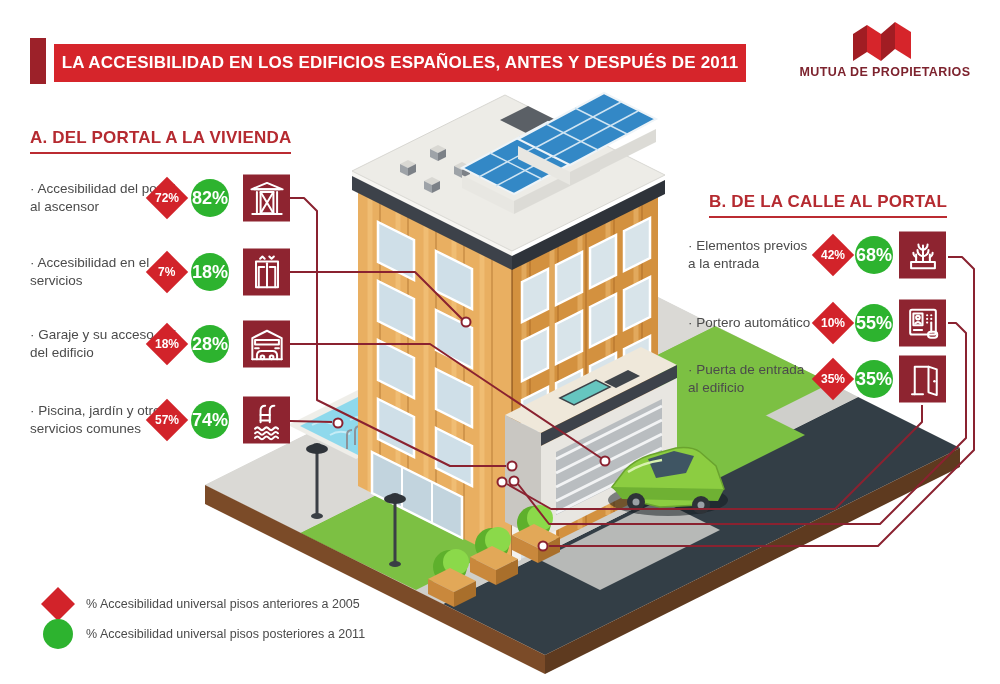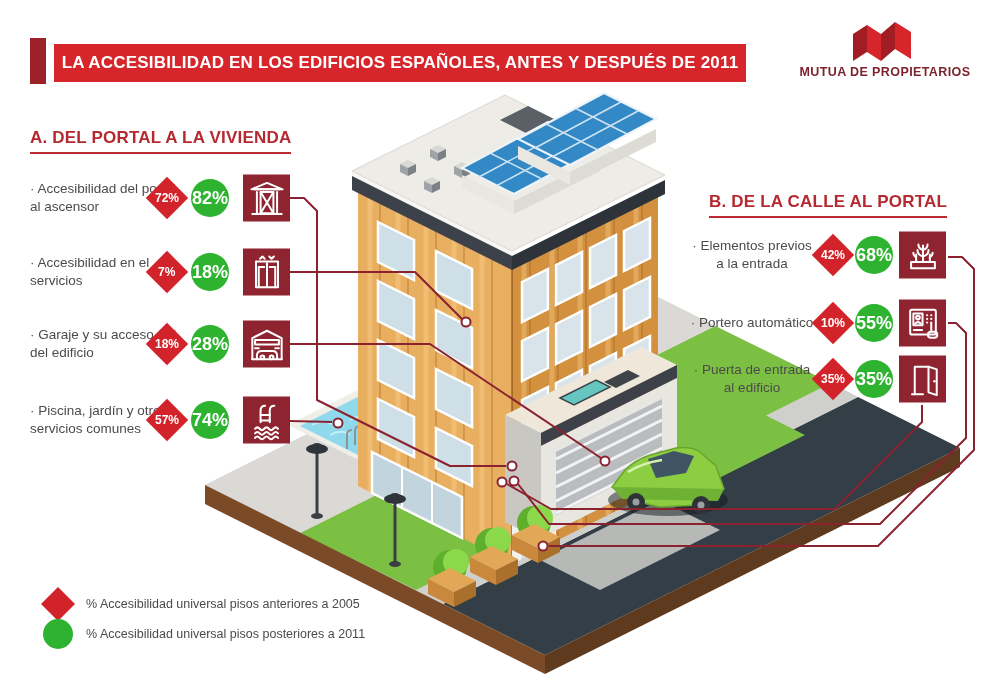--- a/index.html
+++ b/index.html
@@ -10,21 +10,21 @@
           font-weight:bold;font-size:17px;letter-spacing:.2px;text-align:center;line-height:38px;white-space:nowrap;}
   .logo{position:absolute;left:790px;top:20px;width:190px;text-align:center;}
   .logo svg{display:block;margin:0 auto;}
   .logo-text{margin-top:3px;font-size:12.5px;font-weight:bold;color:#7d232e;letter-spacing:.4px;white-space:nowrap;}
   
   .sec-heading{position:absolute;font-size:17px;font-weight:800;color:#b52a30;letter-spacing:.2px;
                border-bottom:2.5px solid #bb2b31;padding-bottom:4px;white-space:nowrap;}
   
   .row{position:absolute;height:66px;}
   .row-a{left:30px;width:270px;}
-  .row-b{left:688px;width:270px;text-align:center;}
+  .row-b{left:688px;width:270px;}
   .lbl{position:absolute;left:0;top:50%;transform:translateY(-50%);font-size:13.5px;color:#4b4b4b;line-height:1.3;}
   .row-a .lbl{width:150px;}
   .row-b .lbl{width:128px;}
   .diamond{position:absolute;top:50%;width:30px;height:30px;background:#d2232a;
            transform:translateY(-50%) rotate(45deg);display:flex;align-items:center;justify-content:center;}
   .diamond span{transform:rotate(-45deg);font-size:12px;font-weight:bold;color:#fff;white-space:nowrap;}
   .row-a .diamond{left:122px;} .row-b .diamond{left:130px;}
   .pct-circle{position:absolute;top:50%;transform:translateY(-50%);width:38px;height:38px;border-radius:50%;
               background:#2db32f;display:flex;align-items:center;justify-content:center;
               color:#fff;font-weight:bold;font-size:18px;}

